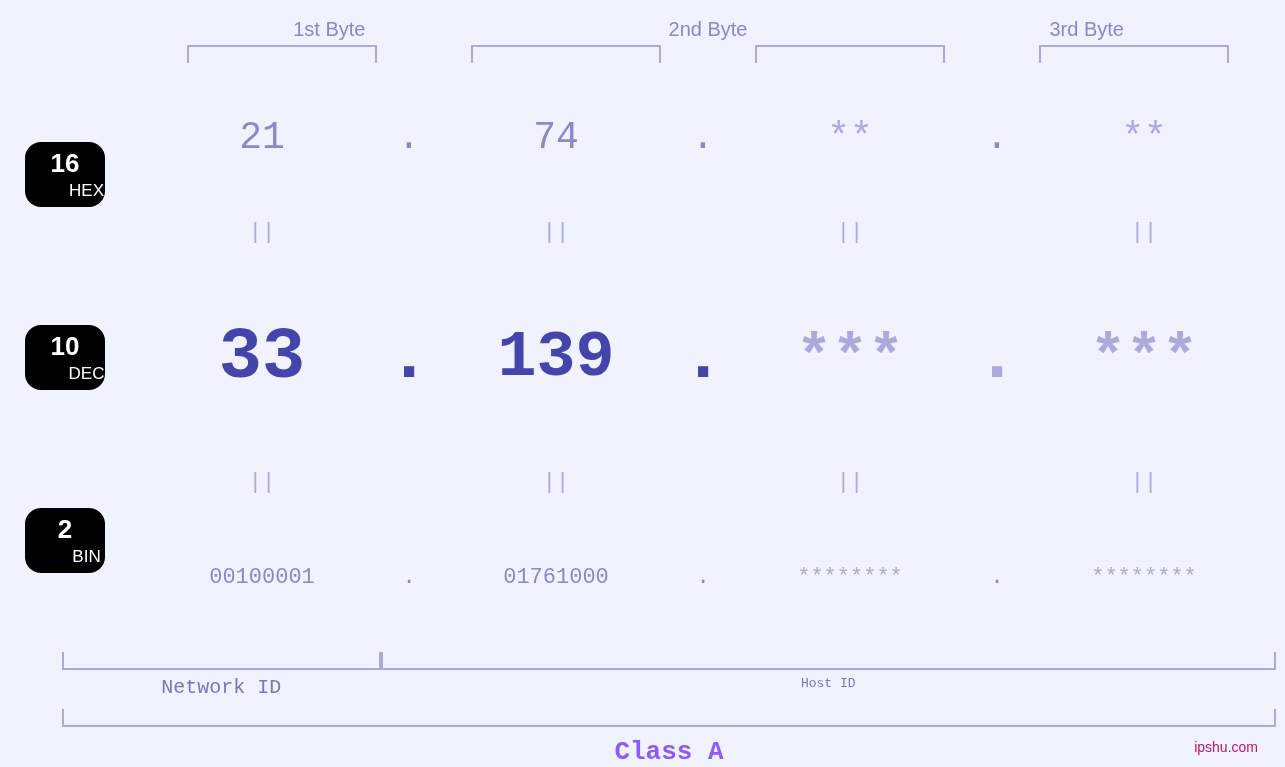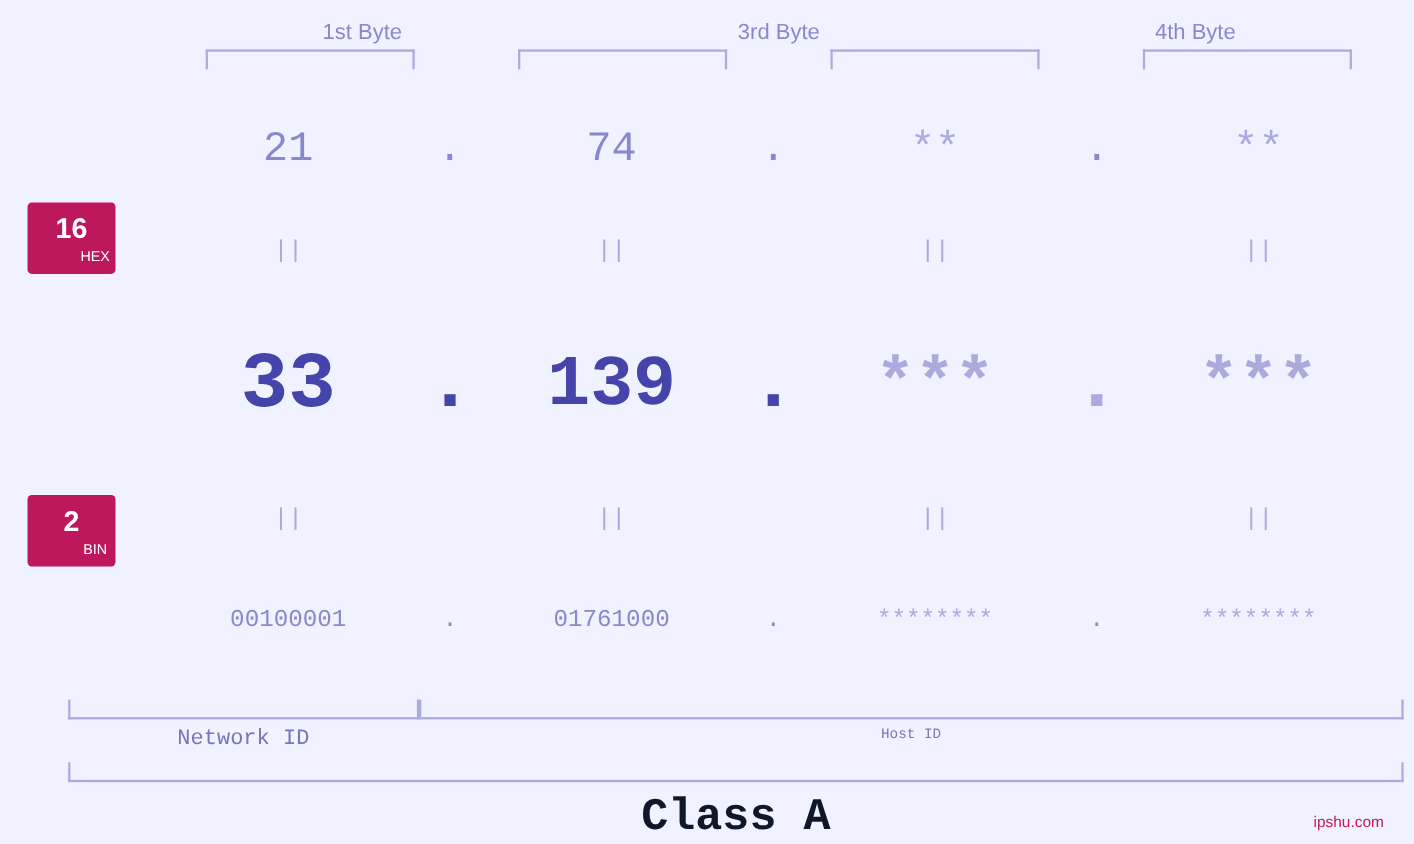--- a/index.html
+++ b/index.html
@@ -68,39 +68,39 @@
       width: 130px;
       height: 100%;
       display: flex;
       flex-direction: column;
       justify-content: space-around;
       align-items: center;
       padding: 20px 0;
     }
 
     .base-badge {
-      background-color: #be185d;
+      background-color: #000000;
       color: white;
-      border-radius: 4px;
+      border-radius: 16px;
       width: 80px;
       height: 65px;
       display: flex;
       flex-direction: column;
       align-items: center;
       justify-content: center;
     }
 
     .base-number {
       font-size: 26px;
       font-weight: bold;
       font-family: Arial, sans-serif;
     }
 
     .base-name {
-      font-size: 13px;
+      font-size: 17px;
       font-family: Arial, sans-serif;
       margin-top: 2px;
       padding-left: 43px;
     }
 
     
     .rows-area {
       display: flex;
       flex-direction: column;
       flex: 1;
@@ -235,22 +235,22 @@
       width: 100%;
       height: 18px;
       border: 2px solid #aaaadd;
       border-top: none;
       margin-top: 8px;
     }
 
     .class-label {
       width: 100%;
       text-align: center;
-      color: #0f172a;
-      font-size: 41px;
+      color: #8b5cf6;
+      font-size: 26px;
       font-weight: bold;
       margin-top: 10px;
     }
 
     .watermark {
       position: absolute;
       bottom: 12px;
       right: 18px;
       color: #be185d;
       font-size: 14px;
@@ -261,22 +261,22 @@
       color: #aaaadd;
     }
   </style>
 </head>
 <body>
 
 <div class="container">
 
   <div class="byte-headers">
     <div class="byte-header">1st Byte</div>
+    <div class="byte-header">2nd Byte</div>
     <div class="byte-header">3rd Byte</div>
-    <div class="byte-header">4th Byte</div>
   </div>
 
   <div class="brackets-top">
     <div class="bracket-segment">
         <div class="bracket-box"></div>
       </div>
     <div class="bracket-segment">
         <div class="bracket-box"></div>
       </div>
     <div class="bracket-segment">
@@ -288,20 +288,24 @@
   </div>
 
   <div style="display:flex; width:100%; flex:1; position:relative;">
 
     <div class="base-labels">
       <div class="base-badge">
         <span class="base-number">16</span>
         <span class="base-name">HEX</span>
       </div>
       <div class="base-badge">
+        <span class="base-number">10</span>
+        <span class="base-name">DEC</span>
+      </div>
+      <div class="base-badge">
         <span class="base-number">2</span>
         <span class="base-name">BIN</span>
       </div>
     </div>
 
     <div class="rows-area" style="margin-left:130px;">
 
       <div class="ip-row">
         <div class="cell">
           <span class="hex-value">21</span>

